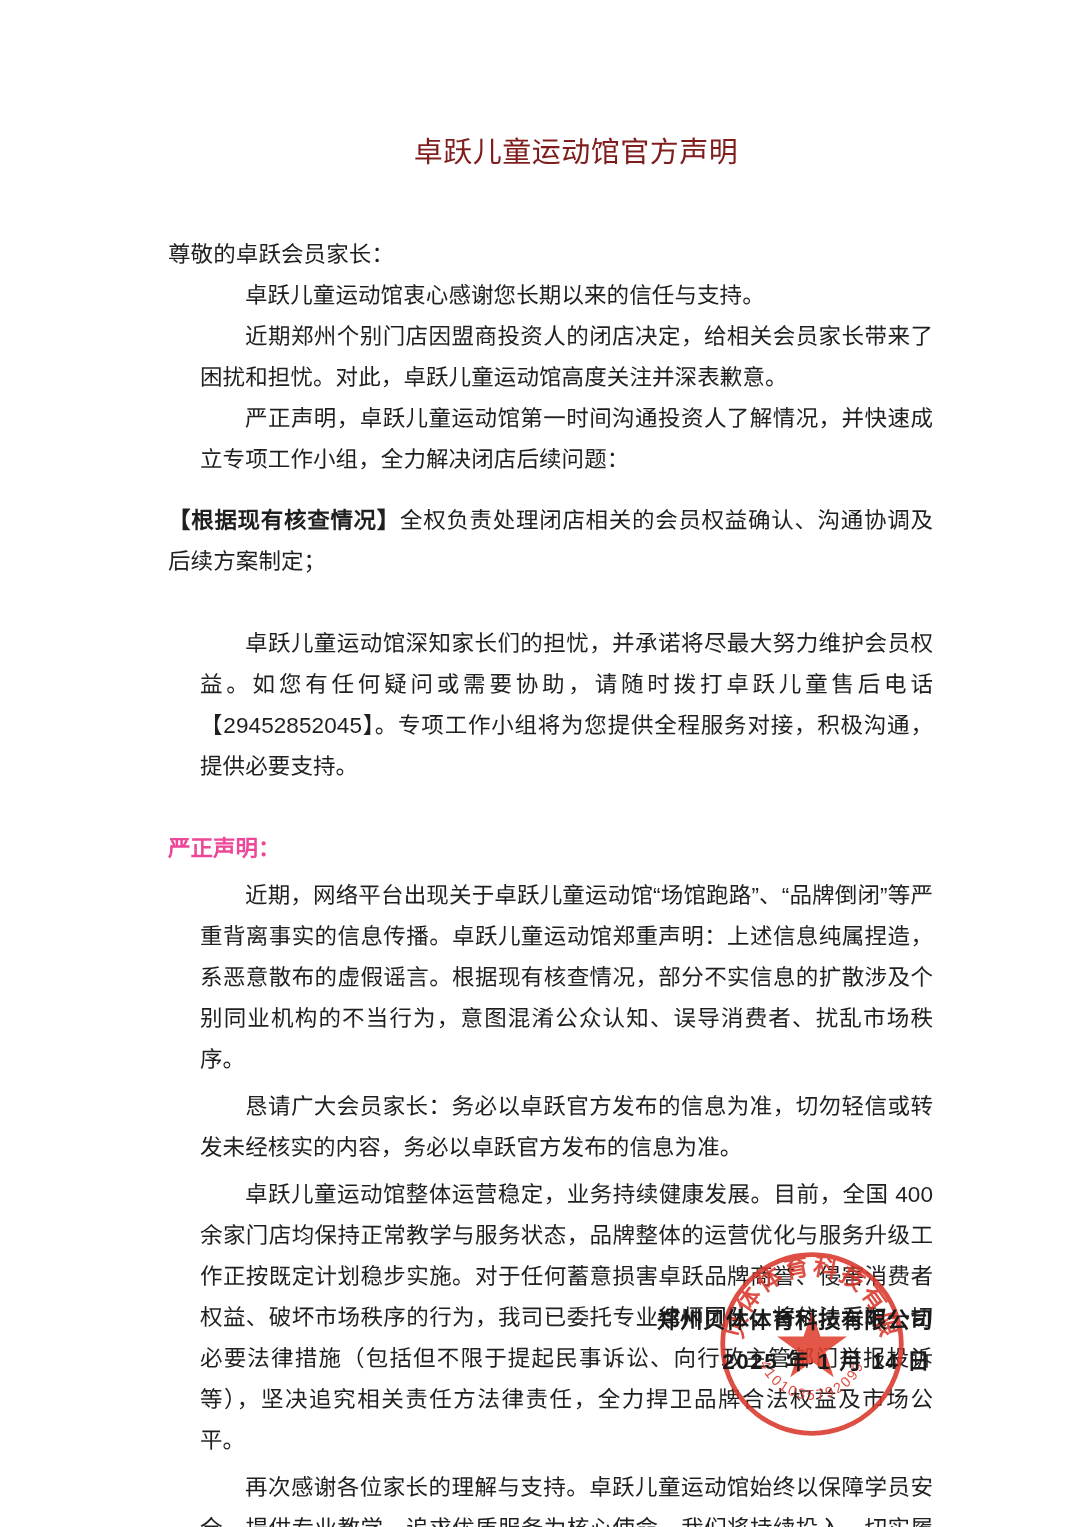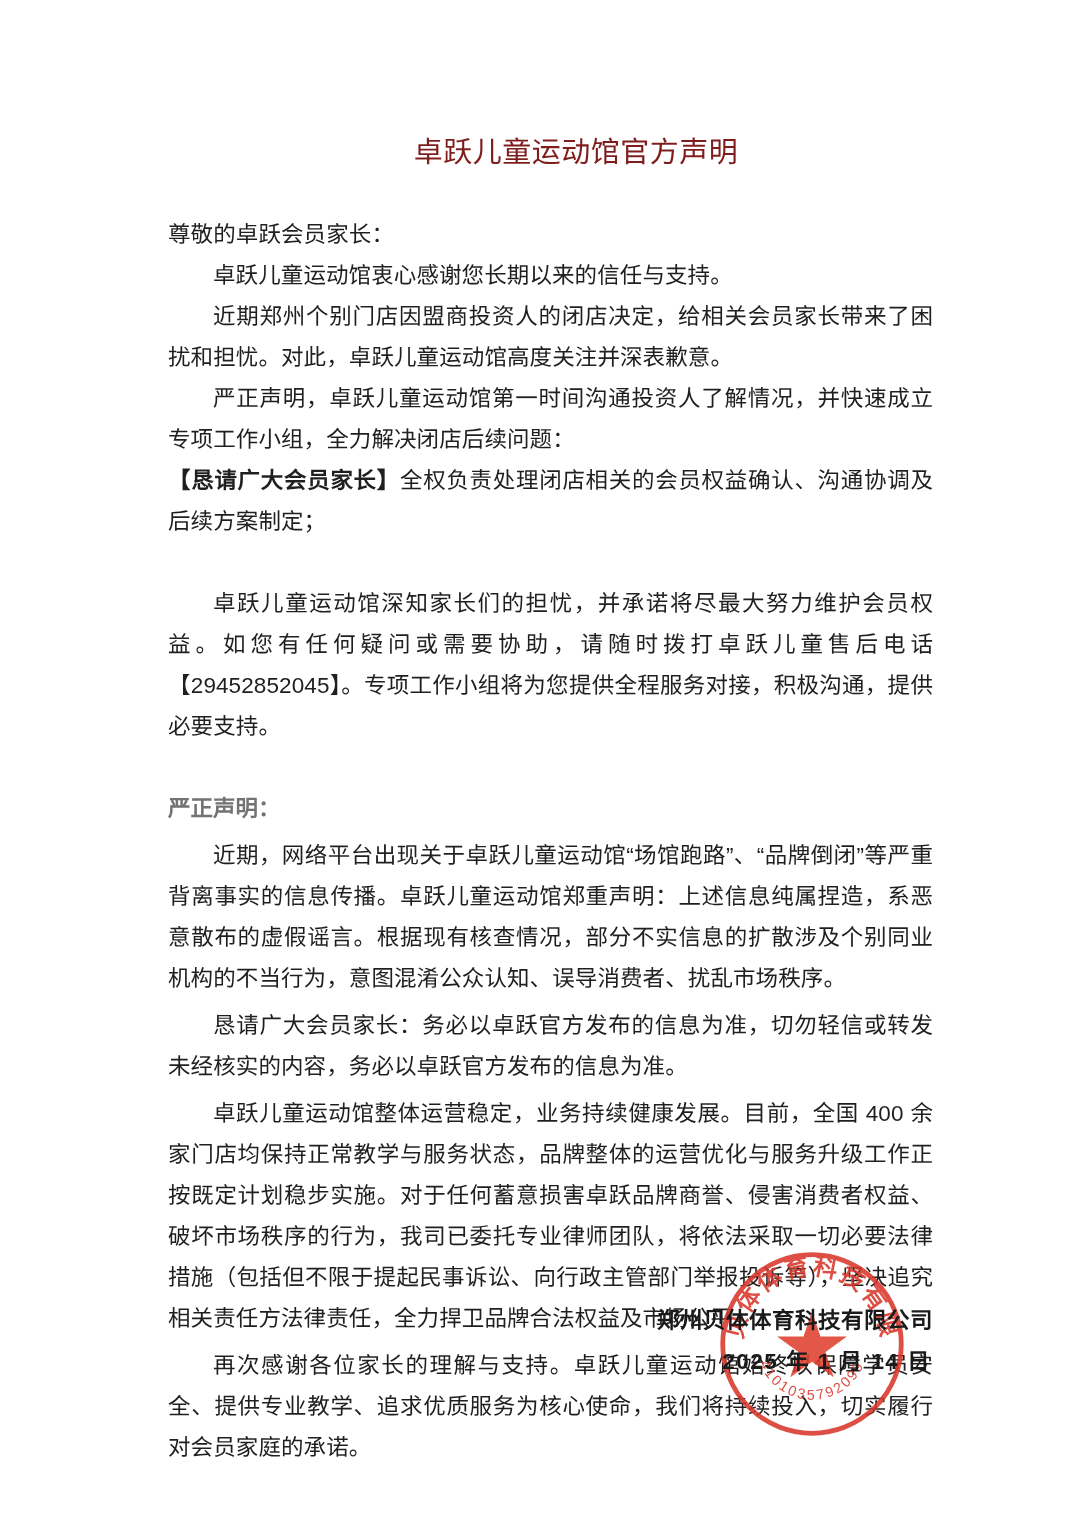--- a/index.html
+++ b/index.html
@@ -48,43 +48,45 @@
     line-height: 41px;
     text-align: justify;
     text-justify: inter-character;
     color: #1f1f1f;
     margin: 0;
     letter-spacing: 0.1px;
   }
 
   .para.indent {
     text-indent: 2em;
+    margin-left: 32px;
   }
 
   .para.flush {
     text-indent: 0;
+    margin-top: 20px;
   }
 
   .gap {
     height: 41px;
   }
 
   .gap-small {
     height: 6px;
   }
 
   .strong {
     font-weight: bold;
   }
 
   .section-head {
     font-size: 22.5px;
     line-height: 41px;
     font-weight: bold;
-    color: #737373;
+    color: #ec4899;
     margin: 0;
     text-indent: 0;
   }
 
   .signature {
     position: absolute;
     left: 168px;
     width: 765px;
     top: 1300px;
     text-align: right;
@@ -129,21 +131,21 @@
   <div class="body-block">
 
     <p class="para flush">尊敬的卓跃会员家长：</p>
 
     <p class="para indent">卓跃儿童运动馆衷心感谢您长期以来的信任与支持。</p>
 
     <p class="para indent">近期郑州个别门店因盟商投资人的闭店决定，给相关会员家长带来了困扰和担忧。对此，卓跃儿童运动馆高度关注并深表歉意。</p>
 
     <p class="para indent">严正声明，卓跃儿童运动馆第一时间沟通投资人了解情况，并快速成立专项工作小组，全力解决闭店后续问题：</p>
 
-    <p class="para flush"><span class="strong">【恳请广大会员家长】</span><span>全权负责处理闭店相关的会员权益确认、沟通协调及后续方案制定；</span></p>
+    <p class="para flush"><span class="strong">【根据现有核查情况】</span><span>全权负责处理闭店相关的会员权益确认、沟通协调及后续方案制定；</span></p>
 
 
     <div class="gap"></div>
 
     <p class="para indent"><span>卓跃儿童运动馆深知家长们的担忧，并承诺将尽最大努力维护会员权益。如您有任何疑问或需要协助，请随时拨打卓跃儿童售后电话</span><span>【29452852045】</span><span>。专项工作小组将为您提供全程服务对接，积极沟通，提供必要支持。</span></p>
 
     <div class="gap"></div>
 
     <p class="section-head">严正声明：</p>
 

